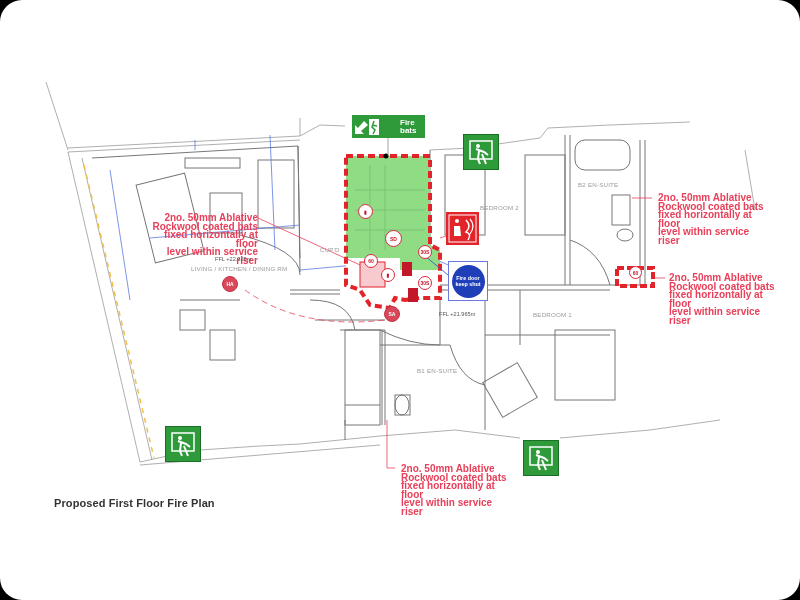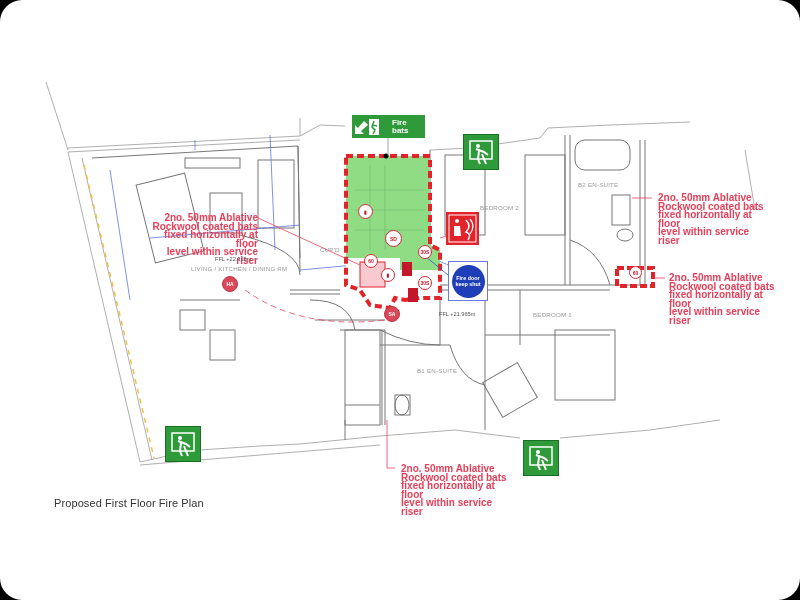--- a/index.html
+++ b/index.html
@@ -1,26 +1,26 @@
 <!DOCTYPE html>
 <html><head>
 <meta charset="utf-8">
 <style>
   html,body{margin:0;padding:0;background:#000;}
   body{width:800px;height:600px;overflow:hidden;font-family:"Liberation Sans",sans-serif;}
   .frame{position:absolute;left:0;top:0;width:800px;height:600px;background:#fff;border-radius:22px;overflow:hidden;}
   svg.plan{position:absolute;left:0;top:0;}
-  .title{position:absolute;left:54px;top:497px;font-size:11px;font-weight:normal;color:#333;letter-spacing:0.1px;}
+  .title{position:absolute;left:54px;top:497px;font-size:11px;font-weight:bold;color:#333;letter-spacing:0.1px;}
   .note{position:absolute;font-size:10px;line-height:8.6px;color:#e8405a;font-weight:bold;}
   .note.right{text-align:right;}
   .room{position:absolute;font-size:6.2px;color:#9a9a9a;letter-spacing:0.2px;white-space:nowrap;}
   .ffl{position:absolute;font-size:5.6px;color:#555;white-space:nowrap;}
   .sign-green{position:absolute;background:#2f9a3a;border:1px solid #1b6e25;}
   .fire-exit{position:absolute;left:352px;top:115px;width:73px;height:23px;background:#2f9a3a;display:flex;align-items:center;}
-  .fire-exit .txt{color:#fff;font-weight:bold;font-size:8px;line-height:8px;margin-left:12px;}
+  .fire-exit .txt{color:#fff;font-weight:bold;font-size:8px;line-height:8px;margin-left:20px;}
   .keepshut{position:absolute;left:448px;top:261px;width:38px;height:38px;border:1px solid #6a78e0;background:#fff;display:flex;align-items:center;justify-content:center;}
   .keepshut .circ{width:33px;height:33px;border-radius:50%;background:#1f3fb8;color:#fff;font-size:5.4px;font-weight:bold;text-align:center;display:flex;align-items:center;justify-content:center;line-height:6.5px;}
   .callpoint{position:absolute;left:446px;top:212px;width:33px;height:33px;background:#e2232a;}
   .badge{position:absolute;border-radius:50%;background:#fff;border:1.5px solid #d9283a;color:#c2182a;font-size:5px;font-weight:bold;display:flex;align-items:center;justify-content:center;}
   .badge.fill{background:#d84858;color:#fff;border-color:#c43344;}
 </style>
 </head>
 <body>
 
 <div class="frame">

